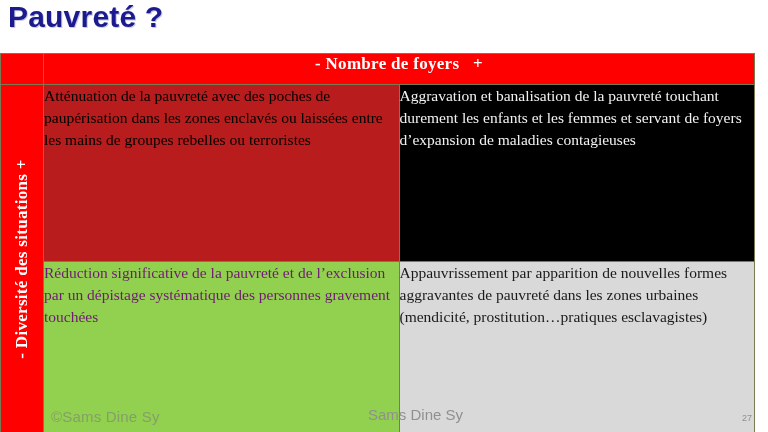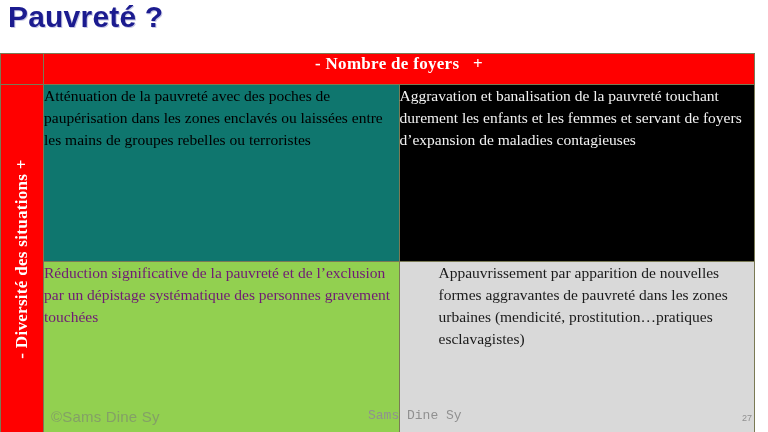--- a/index.html
+++ b/index.html
@@ -95,47 +95,47 @@
   
   .quad {
     padding: 14px 12px 6px 12px;
   }
   .quad p {
     margin: 0;
     font-family: "Liberation Serif", serif;
     font-size: 15.5px;
     line-height: 1.42;
   }
-  .q-yellow { background: #0f766e; margin-top: 13px; }
+  .q-yellow { background: #b91c1c; margin-top: 13px; }
   .q-yellow p { color: #000000; }
   .q-black  { background: #000000; }
   .q-black p { color: #f2f2f2; }
   .q-green  { background: #92D050; }
   .q-green p { color: #701a75; }
   .q-gray   { background: #D9D9D9; }
-  .q-gray p { color: #1a1a1a; padding-left: 39px; }
+  .q-gray p { color: #1a1a1a; }
 
   
   .footer-left {
     position: absolute;
     left: 10px;
     bottom: 7px;
     font-family: "Liberation Sans", sans-serif;
     font-size: 15px;
     color: rgba(120,120,120,0.55);
     white-space: nowrap;
     letter-spacing: 0.2px;
     margin-left: 41px;
   }
   .footer-center {
     position: absolute;
     left: 368px;
     bottom: 9px;
-    font-family: Liberation Mono, monospace;
-    font-size: 13px;
+    font-family: Liberation Sans, sans-serif;
+    font-size: 15px;
     color: #909090;
     white-space: nowrap;
   }
   .footer-page {
     position: absolute;
     right: 16px;
     bottom: 9px;
     font-family: "Liberation Sans", sans-serif;
     font-size: 9px;
     color: #909090;

